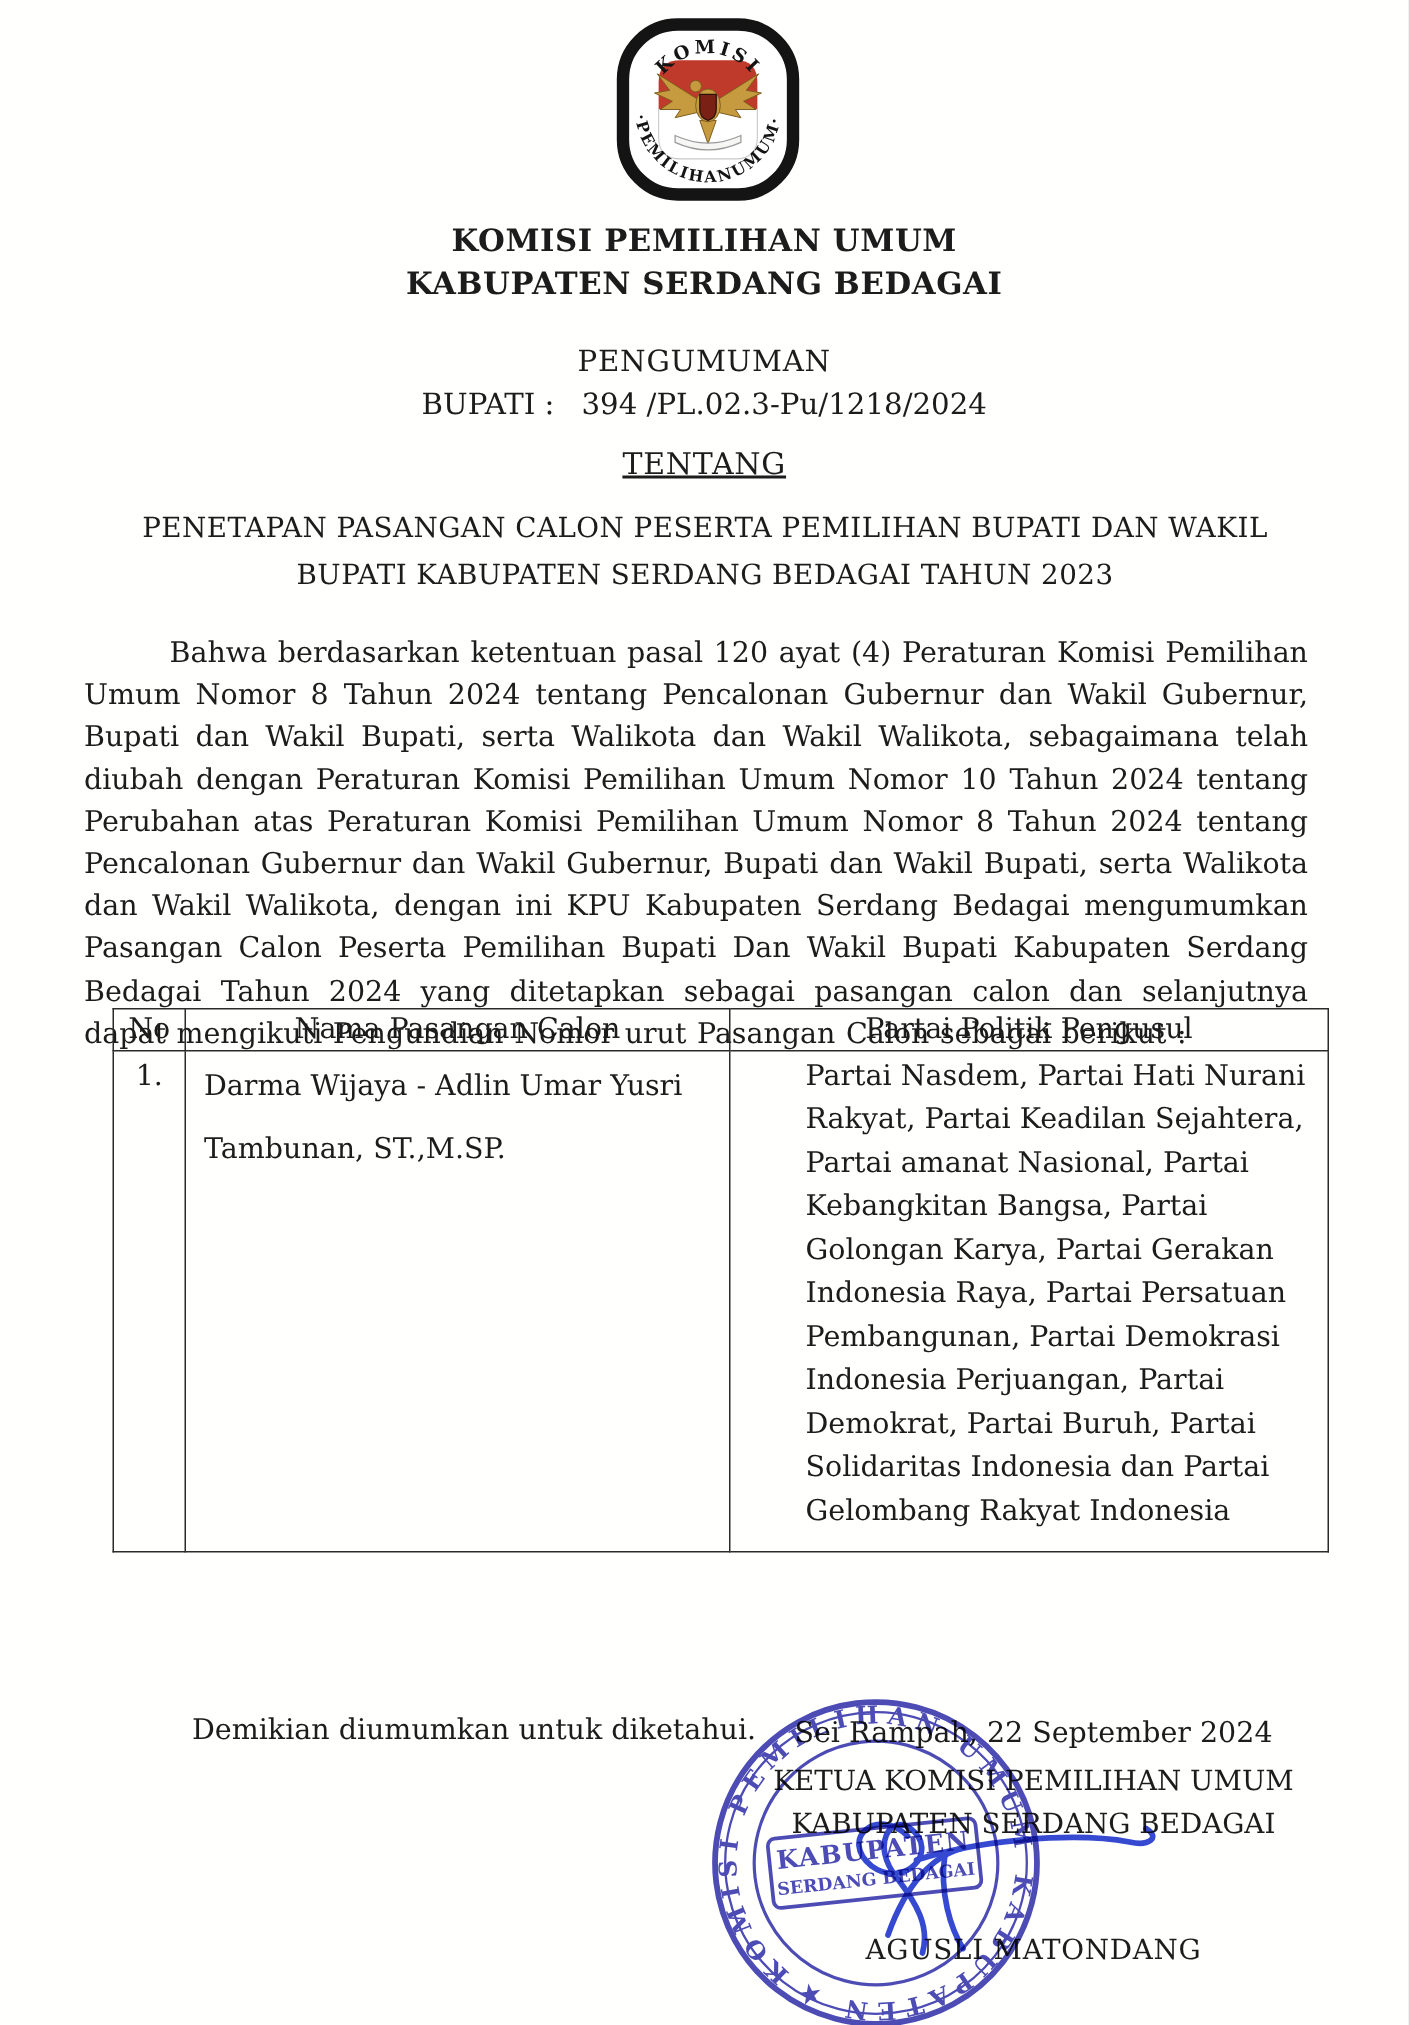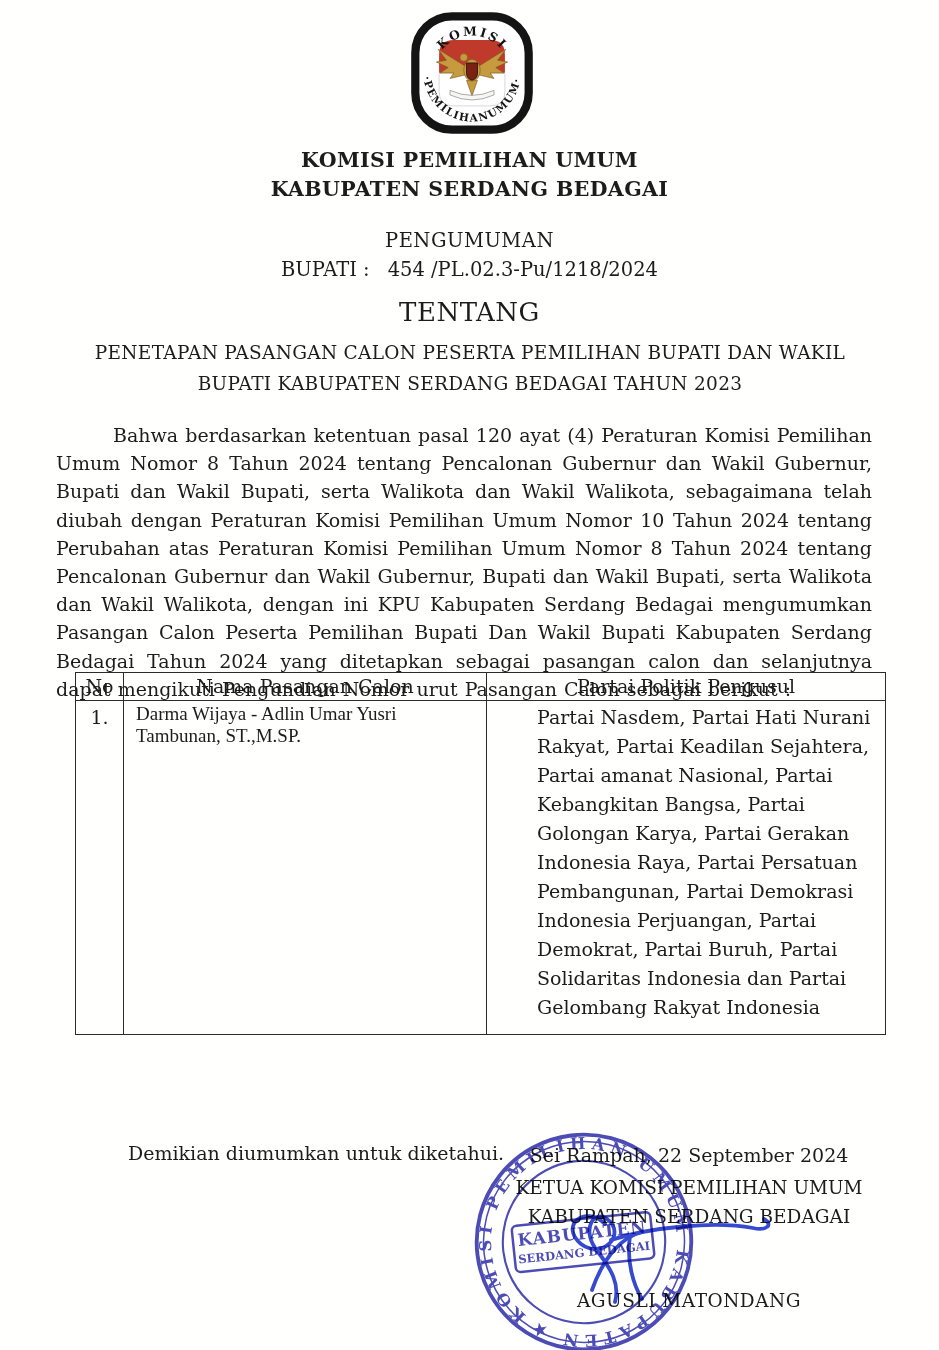--- a/index.html
+++ b/index.html
@@ -12,40 +12,40 @@
     font-family:"DejaVu Serif","Liberation Serif",serif;
     color:#1c1c1c;
   }
   .abs{position:absolute;}
   .centered{left:0;width:939px;text-align:center;}
   .logo{left:408px;top:10px;width:128px;height:126px;}
   .org{top:146px;font-weight:bold;font-size:20.5px;line-height:29px;letter-spacing:.4px;}
   .doctype{top:229px;font-size:19.5px;letter-spacing:.5px;}
   .nomor{top:258px;font-size:19.5px;}
   .nomor .gap{display:inline-block;width:18px;}
-  .tentang{top:297px;font-size:26px;letter-spacing:.5px;}
+  .tentang{top:297px;font-size:20px;letter-spacing:.5px;text-decoration:underline;}
   .title{top:337px;font-size:18.5px;line-height:31px;letter-spacing:.3px;left:62px;width:816px;text-align:center;}
   .para{
     top:406px;left:56px;width:816px;
     font-size:19px;line-height:28.2px;
     text-align:justify;text-indent:57px;
     word-spacing:1px;
     margin-top:15px;
   }
   table.main{
     position:absolute;top:672px;left:75px;width:811px;
     border-collapse:collapse;table-layout:fixed;
     font-size:19px;
   }
   table.main td{border:1.6px solid #2b2b2b;vertical-align:top;}
   .th-row td{text-align:center;padding:2px 0 3px 0;font-size:19px;}
   .col-no{width:47px;}
   .col-nama{width:362px;}
   .cell-no{text-align:center;padding-top:5px;}
-  .cell-nama{white-space:pre-line;line-height:22px;padding:2px 8px 0 12px;font-family:Liberation Serif, serif;}
+  .cell-nama{white-space:pre-line;line-height:42px;padding:2px 8px 0 12px;}
   .cell-partai{white-space:pre-line;line-height:29px;padding:2px 6px 12px 50px;}
   .closing{top:1142px;left:128px;font-size:19px;}
   .sigblock{top:1143px;left:503px;width:372px;text-align:center;}
   .sig-date{font-size:19px;line-height:24px;margin-bottom:9px;}
   .sig-role1{font-size:18.5px;line-height:24px;margin-bottom:5px;}
   .sig-role2{font-size:18.5px;line-height:24px;}
   .sig-name{font-size:18.5px;letter-spacing:.5px;margin-top:61px;}
   .stamp{
     left:468px;top:1126px;width:232px;height:232px;
     transform:rotate(-7deg);
@@ -90,21 +90,21 @@
     </text>
   </svg>
 
   <div class="abs centered doctype">PENGUMUMAN</div>
 
   <div class="abs centered org">
     <div>KOMISI PEMILIHAN UMUM</div>
     <div>KABUPATEN SERDANG BEDAGAI</div>
   </div>
 
-  <div class="abs centered nomor"><span>BUPATI :</span><span class="gap"></span><span>454 /PL.02.3-Pu/1218/2024</span></div>
+  <div class="abs centered nomor"><span>BUPATI :</span><span class="gap"></span><span>394 /PL.02.3-Pu/1218/2024</span></div>
 
   <div class="abs centered tentang">TENTANG</div>
 
   <div class="abs title">
     <div>PENETAPAN PASANGAN CALON PESERTA PEMILIHAN BUPATI DAN WAKIL</div>
     <div>BUPATI KABUPATEN SERDANG BEDAGAI TAHUN 2023</div>
   </div>
 
   <div class="abs para">Bahwa berdasarkan ketentuan pasal 120 ayat (4) Peraturan Komisi Pemilihan Umum Nomor 8 Tahun 2024 tentang Pencalonan Gubernur dan Wakil Gubernur, Bupati dan Wakil Bupati, serta Walikota dan Wakil Walikota, sebagaimana telah diubah dengan Peraturan Komisi Pemilihan Umum Nomor 10 Tahun 2024 tentang Perubahan atas Peraturan Komisi Pemilihan Umum Nomor 8 Tahun 2024 tentang Pencalonan Gubernur dan Wakil Gubernur, Bupati dan Wakil Bupati, serta Walikota dan Wakil Walikota, dengan ini KPU Kabupaten Serdang Bedagai mengumumkan Pasangan Calon Peserta Pemilihan Bupati Dan Wakil Bupati Kabupaten Serdang Bedagai Tahun 2024 yang ditetapkan sebagai pasangan calon dan selanjutnya dapat mengikuti Pengundian Nomor urut Pasangan Calon sebagai berikut :</div>
 

